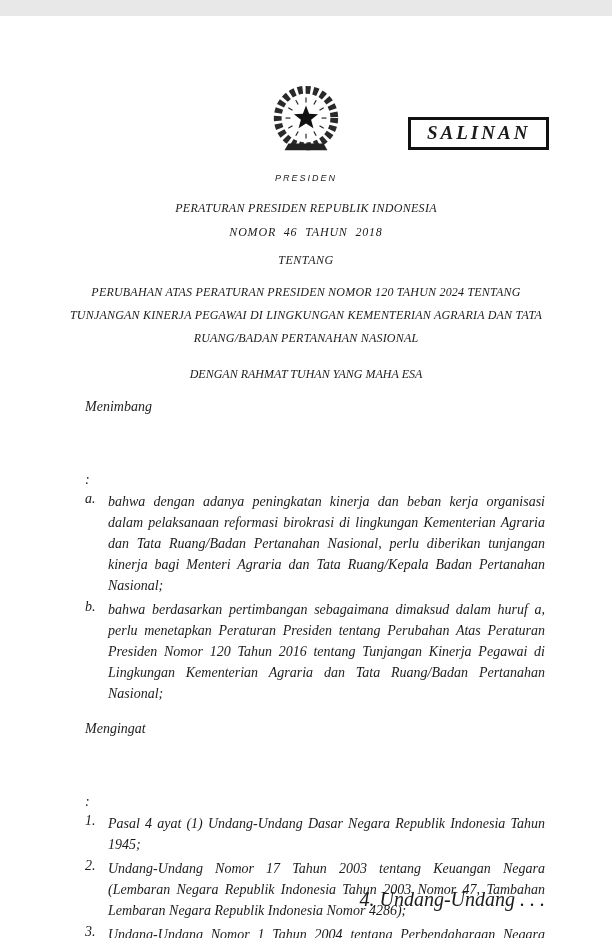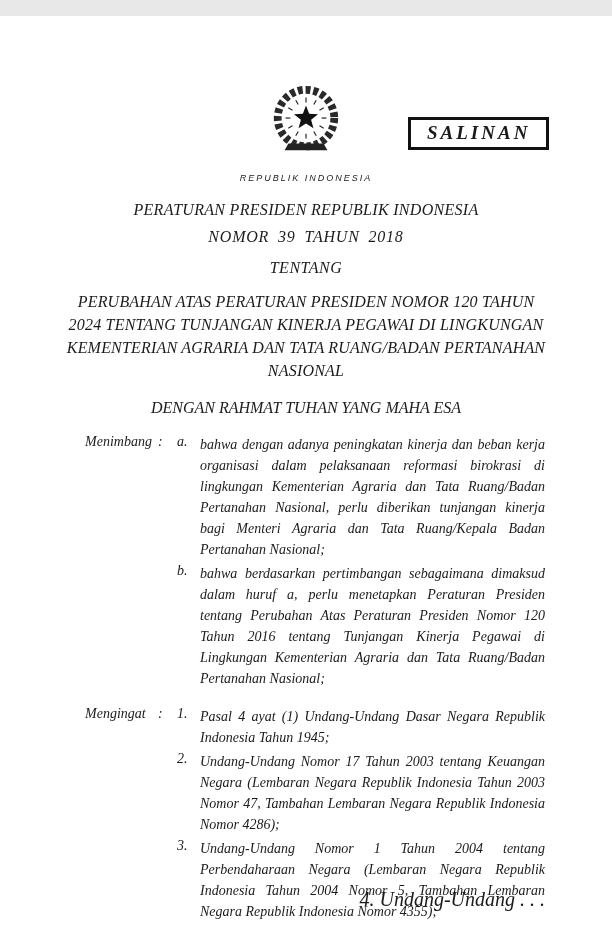--- a/index.html
+++ b/index.html
@@ -49,21 +49,21 @@
     font-size: 9px;
     letter-spacing: 2px;
     line-height: 1.45;
     color: #222;
   }
 
   
   .title-block {
     text-align: center;
     margin-top: 16px;
-    font-size: 16px;
+    font-size: 12px;
   }
   .title-line-1 { letter-spacing: 0.3px; }
   .title-line-2 { margin-top: 9px; letter-spacing: 0.8px; word-spacing: 4px; }
   .title-line-3 { margin-top: 13px; letter-spacing: 0.5px; }
   .title-subject {
     margin: 13px auto 0 auto;
     max-width: 484px;
     line-height: 23px;
     letter-spacing: 0.2px;
   }
@@ -73,20 +73,21 @@
   
   .doc-body {
     margin-top: 17px;
     padding: 0 67px 0 85px;
     font-size: 14px;
   }
   .clause {
     display: flex;
     align-items: flex-start;
     margin-bottom: 14px;
+    flex-direction: column;
   }
   .clause-label {
     width: 73px;
     flex: 0 0 73px;
   }
   .clause-colon {
     width: 19px;
     flex: 0 0 19px;
   }
   .clause-items {
@@ -144,26 +145,26 @@
         <polygon fill="#111" points="40,25 43.23,33.55 52.36,33.98 45.23,39.70 47.64,48.52 40,43.5 32.36,48.52 34.77,39.70 27.64,33.98 36.77,33.55"></polygon>
 
         <path d="M22 64 L58 64 L62 71 L18 71 Z" fill="#222"></path>
       </svg>
     </span>
   </div>
 
   <div class="salinan-box">SALINAN</div>
 
   <div class="letterhead">
-    <div>REPUBLIK INDONESIA</div>
+    <div>PRESIDEN</div>
   </div>
 
   <div class="title-block">
     <div class="title-line-1">PERATURAN PRESIDEN REPUBLIK INDONESIA</div>
-    <div class="title-line-2">NOMOR 39  TAHUN 2018</div>
+    <div class="title-line-2">NOMOR 46  TAHUN 2018</div>
     <div class="title-line-3">TENTANG</div>
     <div class="title-subject">PERUBAHAN ATAS PERATURAN PRESIDEN NOMOR 120 TAHUN 2024 TENTANG TUNJANGAN KINERJA PEGAWAI DI LINGKUNGAN KEMENTERIAN AGRARIA DAN TATA RUANG/BADAN PERTANAHAN NASIONAL</div>
     <div class="title-grace">DENGAN RAHMAT TUHAN YANG MAHA ESA</div>
   </div>
 
   <div class="doc-body">
 
     <div class="clause">
       <div class="clause-label">Menimbang</div>
       <div class="clause-colon">:</div>

